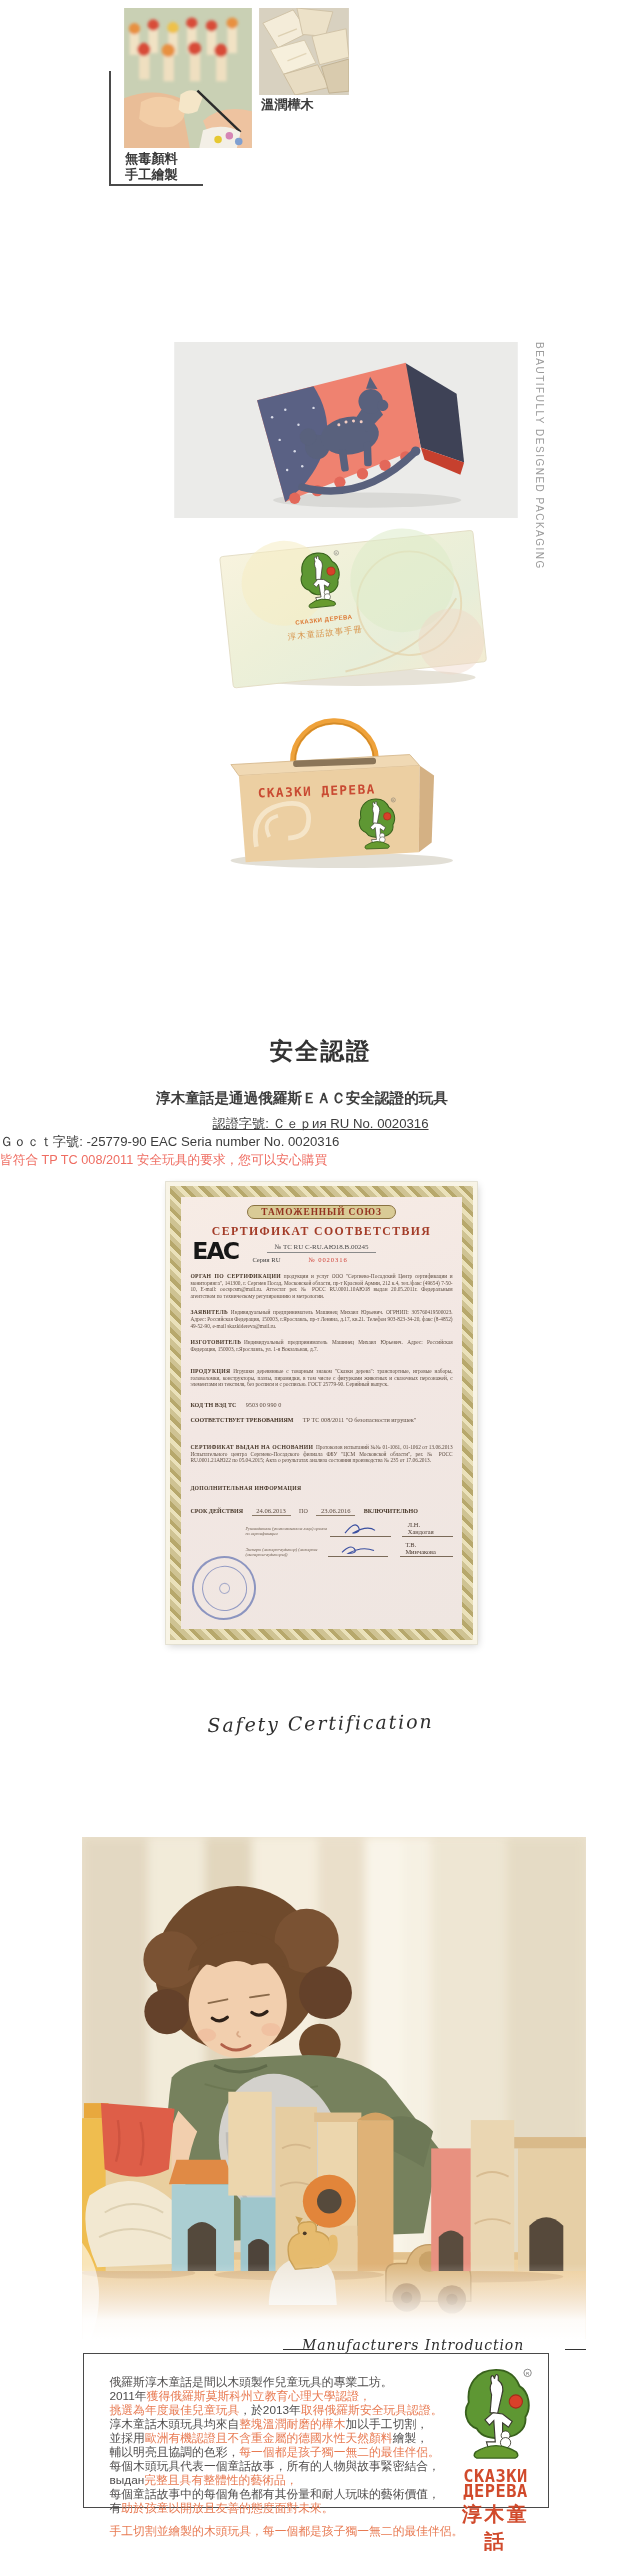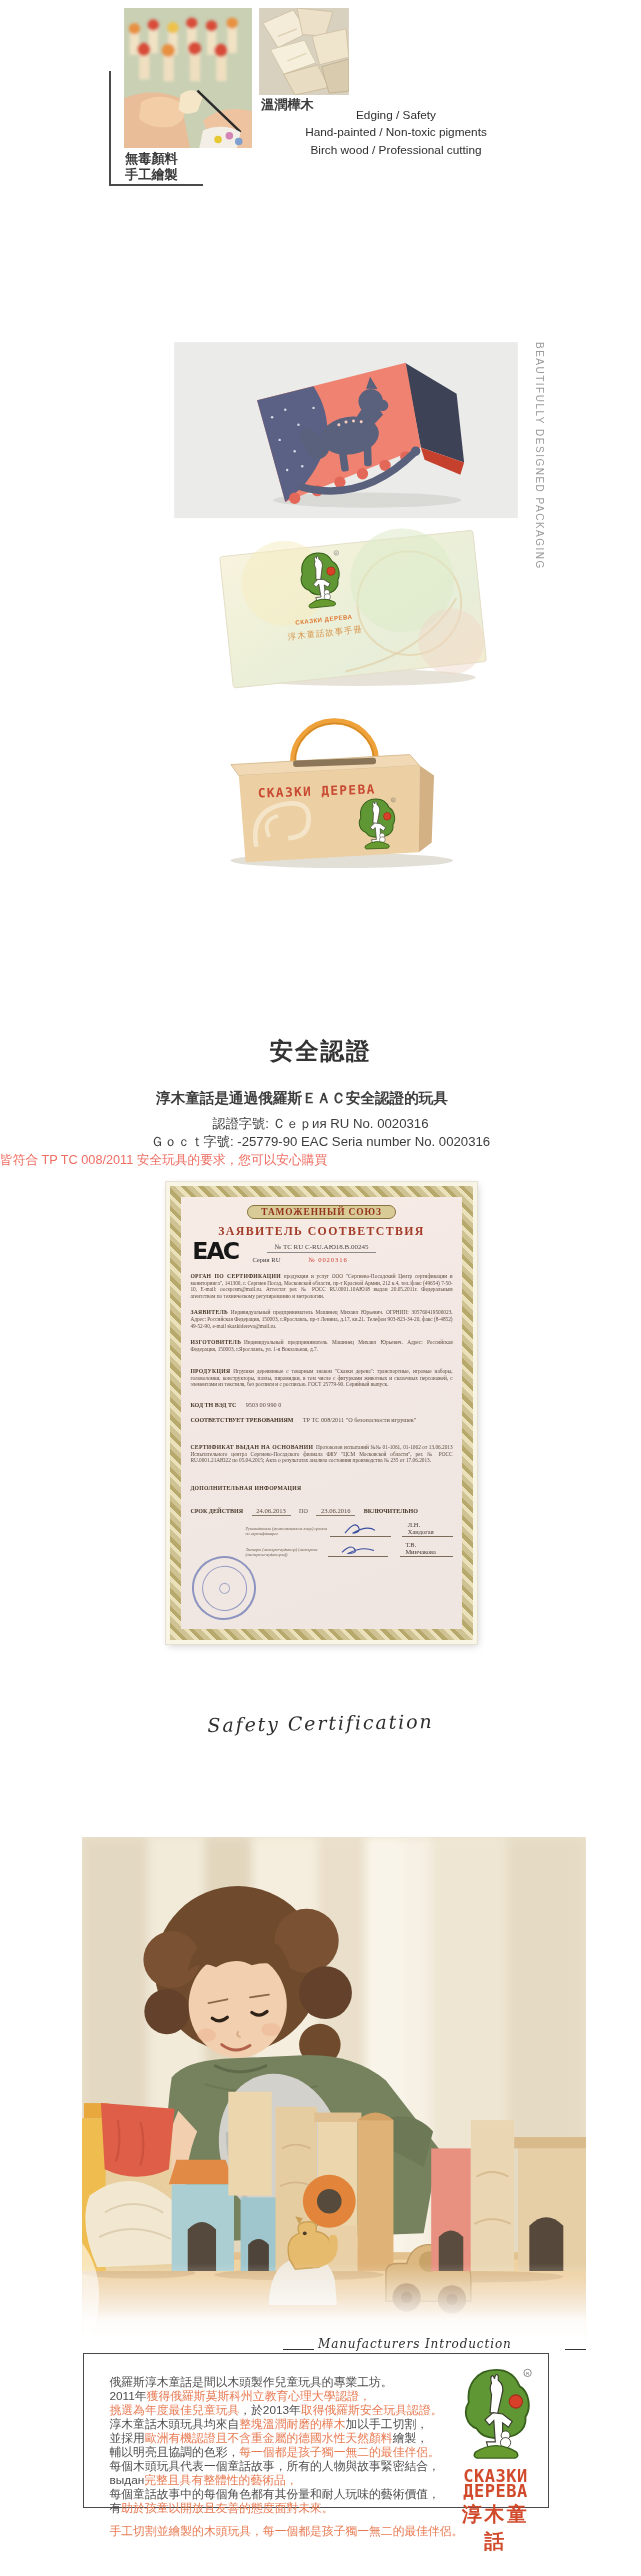--- a/index.html
+++ b/index.html
@@ -28,22 +28,22 @@
   .pack-photo{position:absolute;left:174px;width:344px;}
   .pack-a{top:342px;height:176px;}
   .pack-b{top:519px;height:184px;}
   .pack-c{top:702px;height:170px;}
 
   
   .safety-title{position:absolute;left:0;top:1035px;width:641px;text-align:center;
      font-size:23.6px;font-weight:bold;color:#333;letter-spacing:1.9px;}
   .safety-l1{position:absolute;left:0;top:1089px;width:604px;text-align:center;
      font-size:14.6px;font-weight:bold;color:#3d3d3d;}
-  .safety-l2{position:absolute;left:0;top:1115px;width:641px;text-align:center;font-size:13.2px;color:#3d3d3d;}
-  .safety-l3{position:absolute;left:0;top:1133px;width:641px;text-align:center;font-size:13.2px;color:#3d3d3d;}
+  .safety-l2{position:absolute;left:0;top:1115px;width:641px;text-align:center;font-size:13.2px;color:#3d3d3d;text-decoration:underline;}
+  .safety-l3{position:absolute;left:0;top:1133px;width:641px;text-align:left;font-size:13.2px;color:#3d3d3d;}
   .safety-l4{position:absolute;left:0;top:1152px;width:641px;text-align:left;font-size:12.7px;color:var(--warn);}
 
   
   .certificate{position:absolute;left:166px;top:1182px;width:311px;height:462px;background:#f8f4e6;
      box-shadow:0 0 0 0.9px #e3dfd0,1.9px 2.8px 7.5px rgba(0,0,0,.18);}
   .cert-frame{position:absolute;inset:3.8px;background:repeating-linear-gradient(45deg,#cfc393 0 4.7px,#eae1ba 4.7px 8.5px,#b7a86c 8.5px 12.3px);}
   .cert-inner{position:absolute;inset:15px;background:linear-gradient(160deg,#f7ece5 0%,#f2e7e3 45%,#efe6e1 100%);
      padding:3.8px 9.4px;font-family:"Liberation Serif",serif;color:#5d4c40;}
   .cert-badge{margin:4.7px auto 0;display:table;padding:0.9px 13.2px;border:1.4px solid #8a7342;border-radius:8.5px;
      background:#d9cb96;font-size:9.4px;font-weight:bold;color:#93321f;letter-spacing:0.9px;font-family:"Liberation Serif",serif;}
@@ -75,21 +75,21 @@
   
   .script-caption{position:absolute;font-family:"DejaVu Serif",serif;font-style:italic;color:#2e2e2e;}
   .sc-safety{left:0;top:1712px;width:641px;text-align:center;font-size:19px;letter-spacing:1.9px;transform:rotate(-1deg);}
 
   
   .kid-photo{position:absolute;left:82px;top:1837px;width:504px;height:502px;}
 
   
   .mi-line-l{position:absolute;left:283px;top:2349px;width:31px;height:0.9px;background:#333;}
   .mi-line-r{position:absolute;left:565px;top:2349px;width:21px;height:0.9px;background:#333;}
-  .sc-intro{left:318px;top:2337px;font-size:12px;letter-spacing:0.9px;white-space:nowrap;}
+  .sc-intro{left:302px;top:2337px;font-size:14px;letter-spacing:0.9px;white-space:nowrap;}
   .intro-box{position:absolute;left:83px;top:2353px;width:466px;height:155px;border:1.4px solid #4a4a4a;}
   .intro-text{position:absolute;left:25.5px;top:21px;width:349px;}
   .rich-line{font-size:11.8px;line-height:14px;white-space:nowrap;}
   .rich-line .dark{color:var(--dark);}
   .rich-line .accent{color:var(--accent);}
   .rich-line.blank{height:9.4px;}
   .intro-logo{position:absolute;left:368px;top:13.2px;width:87px;text-align:center;}
   .intro-logo .brand{font-family:"DejaVu Sans Mono",monospace;font-weight:bold;font-size:17px;
      line-height:12.7px;color:var(--logored);letter-spacing:0.5px;margin-top:2.8px;}
   .intro-logo .cn{font-size:20px;font-weight:bold;color:var(--logored);letter-spacing:2.4px;margin-top:2.8px;}
@@ -172,25 +172,20 @@
       <line x1="20" y1="30" x2="40" y2="22" stroke="#ddd0b2" stroke-width="1.4"></line>
       <line x1="30" y1="56" x2="50" y2="48" stroke="#e2d5b8" stroke-width="1.4"></line>
     </svg>
   </div>
 
   <div class="cap cap-birch">溫潤樺木</div>
   <div class="cap cap-paint">
     <div>無毒顏料</div>
     <div>手工繪製</div>
   </div>
-  <div class="en-lines">
-      <div>Edging / Safety</div>
-      <div>Hand-painted / Non-toxic pigments</div>
-      <div>Birch wood / Professional cutting</div>
-    </div>
 
   <div class="vertical-label">BEAUTIFULLY DESIGNED PACKAGING</div>
 
   <div class="pack-photo pack-a">
     <svg width="344" height="176" viewBox="0 0 365 187">
       <rect width="365" height="187" fill="#ebebe9"></rect>
       <ellipse cx="205" cy="168" rx="100" ry="8" fill="#d9d9d6"></ellipse>
       <polygon points="245,22 300,55 308,128 262,112" fill="#3e4256"></polygon>
       <polygon points="262,112 308,128 304,141 266,125" fill="#c6402e"></polygon>
       <polygon points="88,62 246,22 262,112 118,170" fill="#ef8270"></polygon>
@@ -284,21 +279,21 @@
   <div class="safety-title">安全認證</div>
   <div class="safety-l1">淳木童話是通過俄羅斯ＥＡＣ安全認證的玩具</div>
   <div class="safety-l2">認證字號:  Ｃｅｐия  RU No. 0020316</div>
   <div class="safety-l3">Ｇｏｃｔ字號: -25779-90 EAC Seria number No. 0020316</div>
   <div class="safety-l4">皆符合 TP TC 008/2011 安全玩具的要求，您可以安心購買</div>
 
   <div class="certificate">
     <div class="cert-frame"></div>
     <div class="cert-inner">
       <div class="cert-badge">ТАМОЖЕННЫЙ СОЮЗ</div>
-      <div class="cert-title">ЗАЯВИТЕЛЬ СООТВЕТСТВИЯ</div>
+      <div class="cert-title">СЕРТИФИКАТ СООТВЕТСТВИЯ</div>
       <div class="cert-no"><span>№ ТС RU C-RU.АЮ18.В.00245</span></div>
       <div class="cert-series">
         <span>Серия RU</span>
         <span class="red">№  0020316</span>
       </div>
       <div class="eac-mark">EAC</div>
 
       <p class="cert-p mt10"><b>ОРГАН ПО СЕРТИФИКАЦИИ</b><span>продукции и услуг ООО "Сергиево-Посадский Центр сертификации и мониторинга", 141300, г. Сергиев Посад, Московской области, пр-т Красной Армии, 212 к.4, тел./факс (49654) 7-50-10, E-mail: oocspcsm@mail.ru. Аттестат рег. № РОСС RU.0001.10АЮ18 выдан 20.05.2011г. Федеральным агентством по техническому регулированию и метрологии.</span></p>
       <p class="cert-p mt10"><b>ЗАЯВИТЕЛЬ</b><span>Индивидуальный предприниматель Машинец Михаил Юрьевич. ОГРНИП: 305760419500023. Адрес: Российская Федерация, 150003, г.Ярославль, пр-т Ленина, д.17, кв.21. Телефон 903-823-34-20, факс (8-4852) 49-52-90, e-mail skazkidereva@mail.ru.</span></p>
       <p class="cert-p mt10"><b>ИЗГОТОВИТЕЛЬ</b><span>Индивидуальный предприниматель Машинец Михаил Юрьевич. Адрес: Российская Федерация, 150003, г.Ярославль, ул. 1-я Вокзальная, д.7.</span></p>

